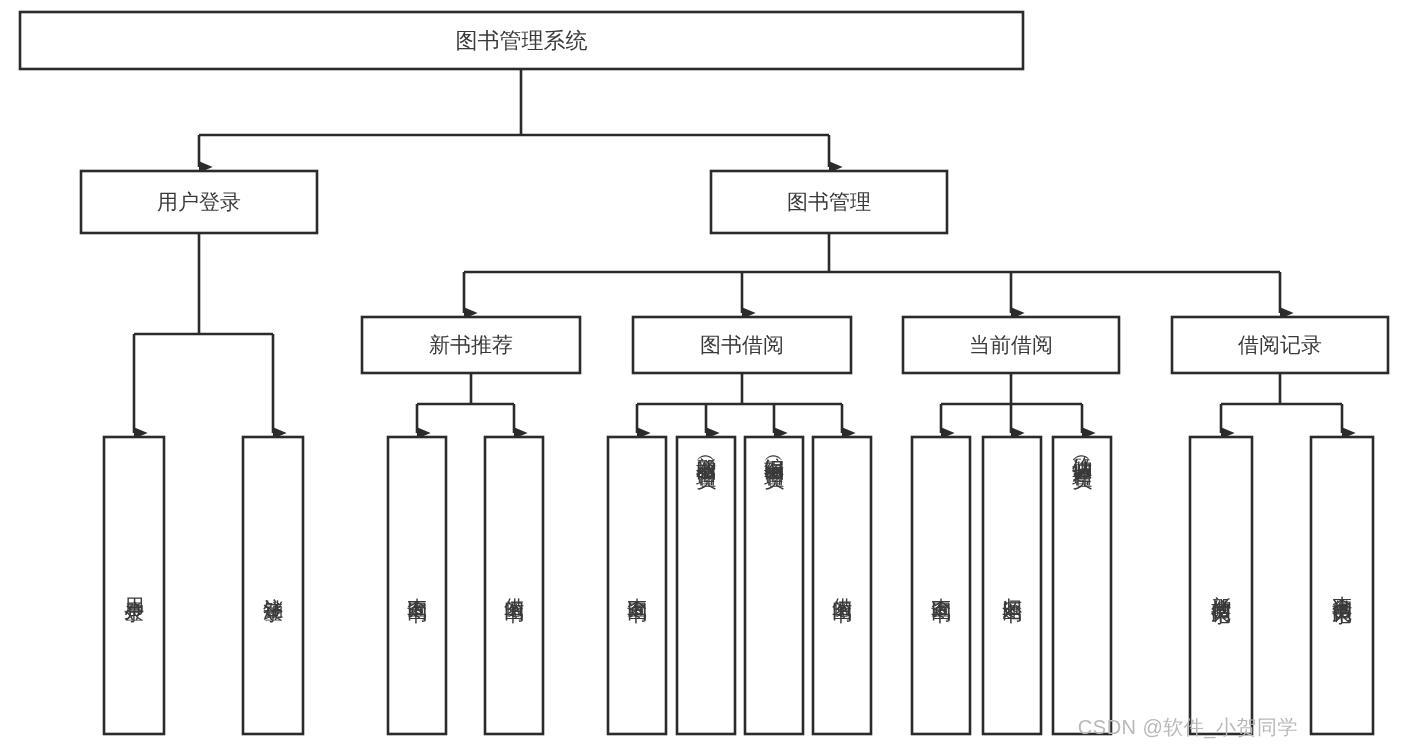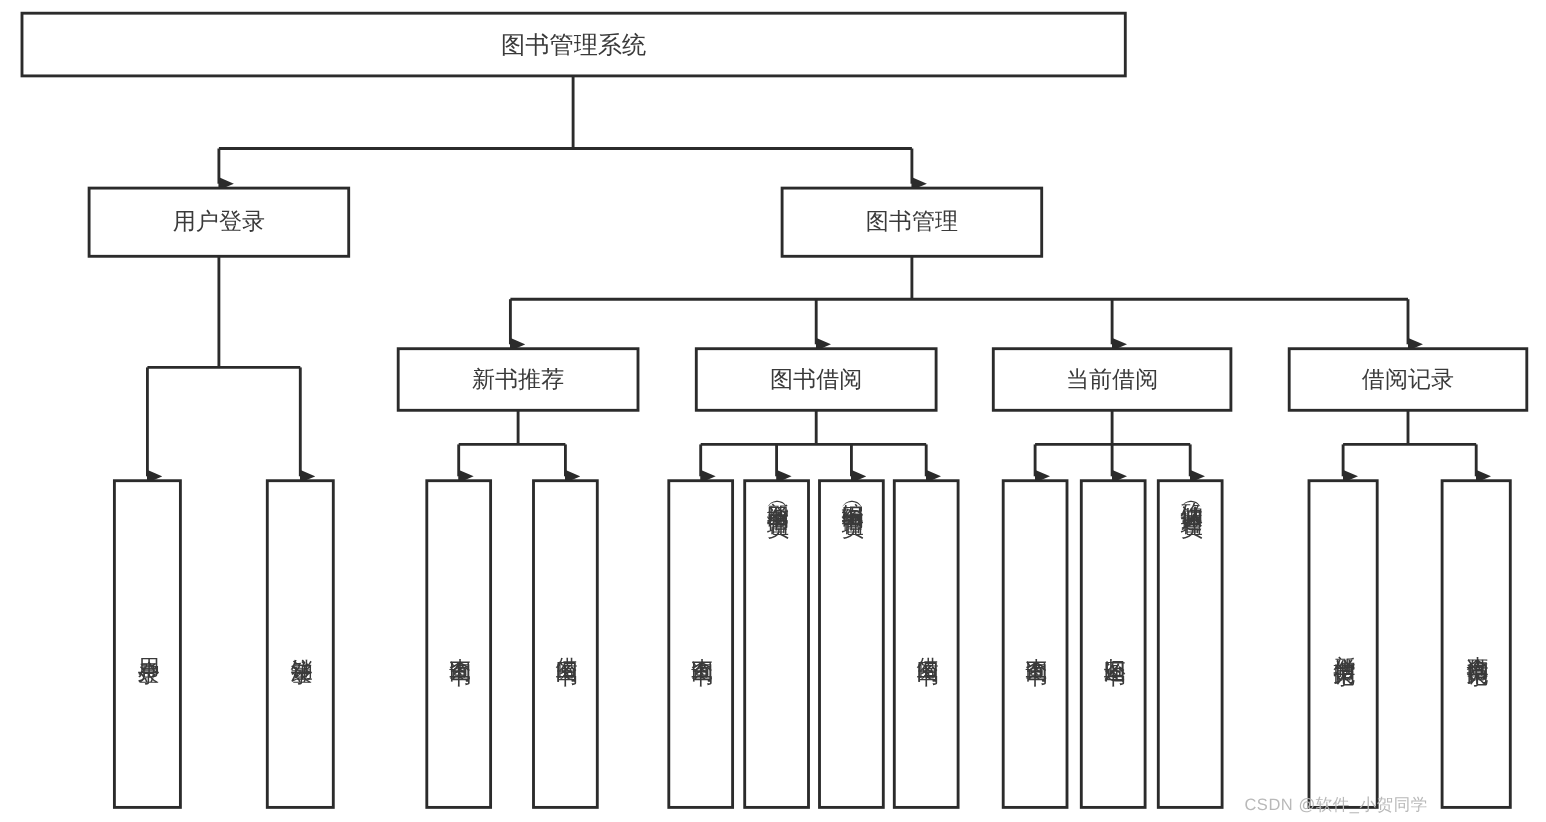--- a/index.html
+++ b/index.html
@@ -67,21 +67,21 @@
     pointer-events: none;
   }
   .vlabel.top-aligned {
     justify-content: flex-start;
   }
   .watermark {
     position: absolute;
     right: 8px;
     bottom: 6px;
     font-family: "Liberation Sans", "DejaVu Sans", sans-serif;
-    font-size: 15px;
+    font-size: 20px;
     color: #b9b9b9;
     letter-spacing: 0.5px;
     white-space: nowrap;
   }
 </style>
 </head>
 <body>
 
 <div id="diagram-root">
 

